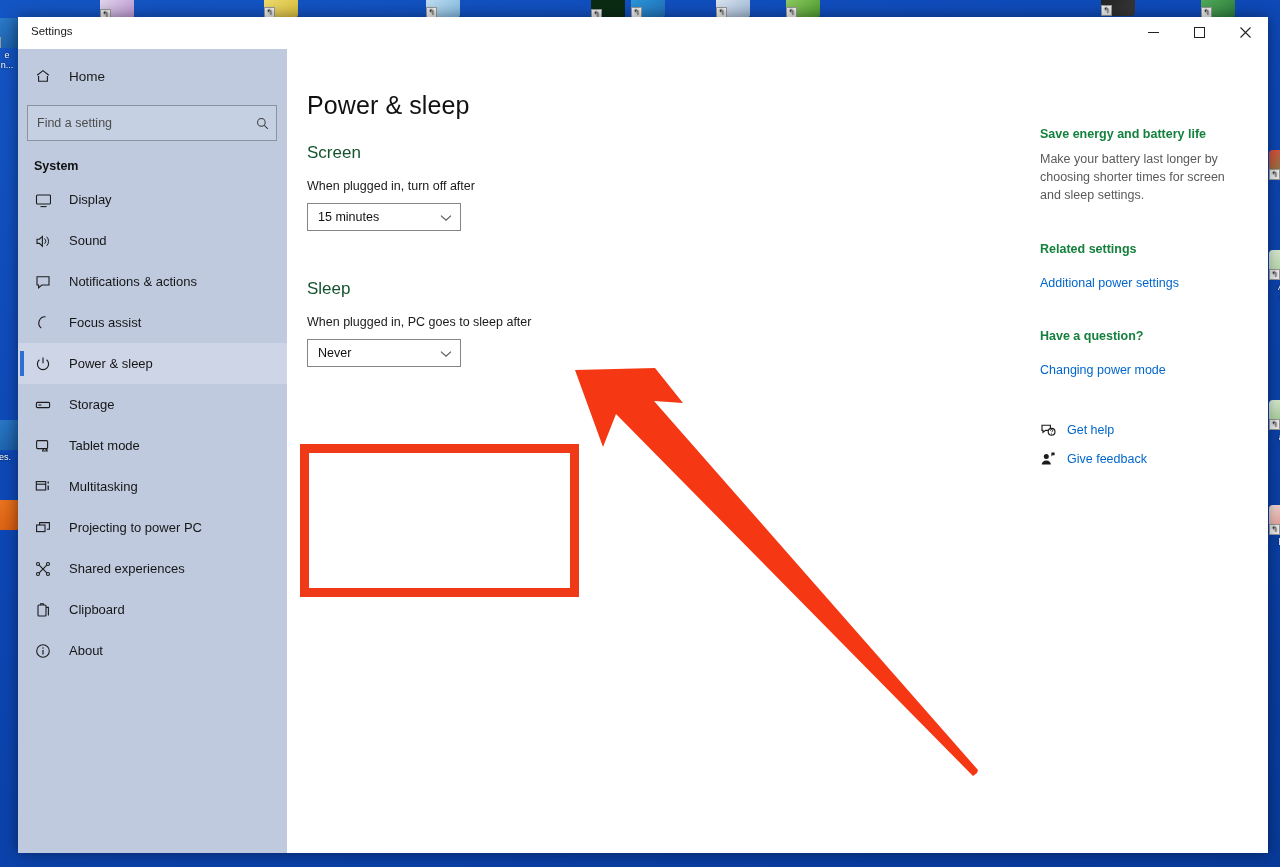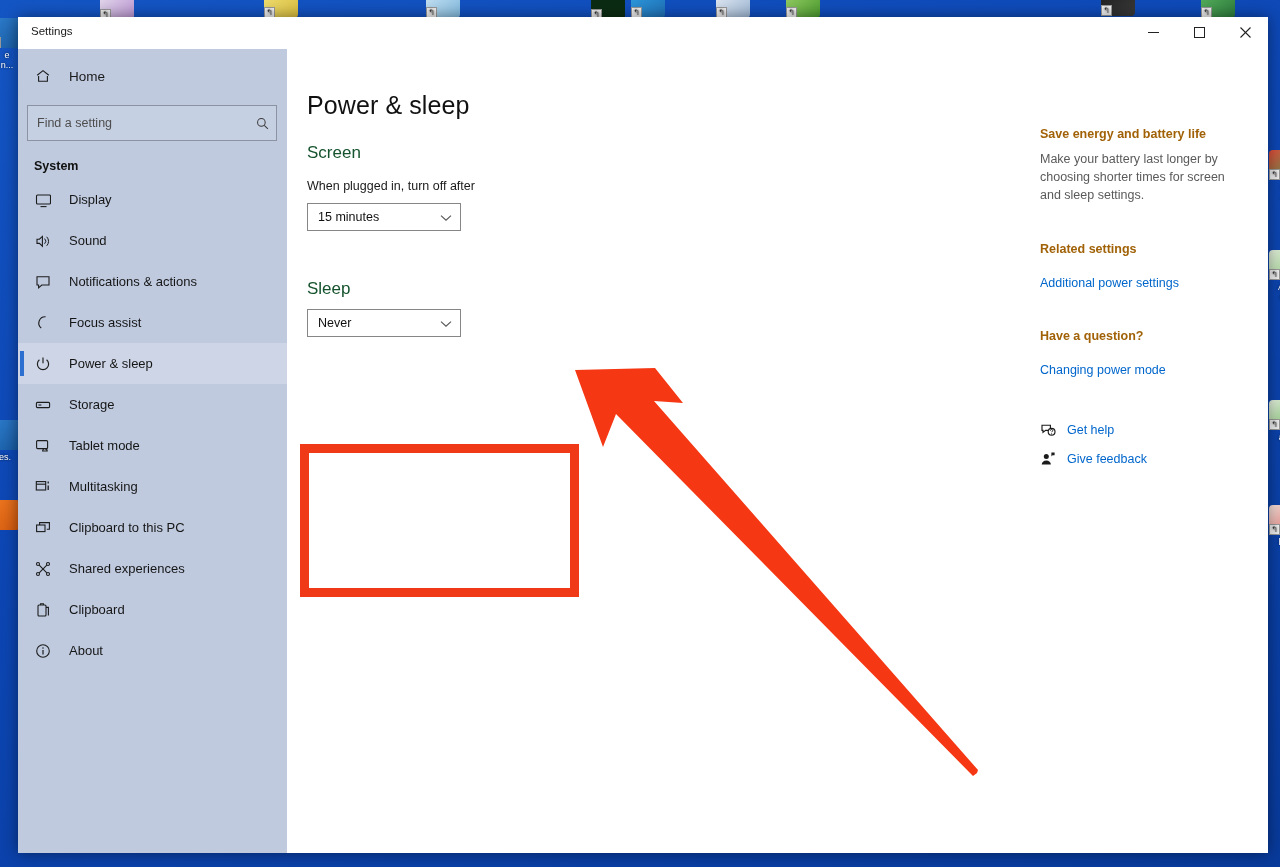--- a/index.html
+++ b/index.html
@@ -226,21 +226,21 @@
   #sleep-block { position: relative; }
 
   
   #right-col {
     flex: 1;
     padding: 78px 30px 0 18px;
   }
   .right-h {
     font-size: 12.5px;
     font-weight: bold;
-    color: #a16207;
+    color: #15803d;
     margin-bottom: 9px;
   }
   .right-p {
     font-size: 12.5px;
     color: #5a5a5a;
     line-height: 18px;
     max-width: 200px;
   }
   .right-sec { margin-top: 38px; }
   .right-link {
@@ -496,21 +496,21 @@
             </span>
             <span class="nav-label">Multitasking</span>
           </div>
           <div class="nav-item">
             <span class="nav-icon">
               <svg width="16" height="16" viewBox="0 0 16 16">
                 <rect x="1.6" y="5" width="8.4" height="6.6" fill="none" stroke="currentColor" stroke-width="1.1"></rect>
                 <path d="M4.6 5V2.6h9.8v6.6h-2.6" fill="none" stroke="currentColor" stroke-width="1.1"></path>
               </svg>
             </span>
-            <span class="nav-label">Clipboard to this PC</span>
+            <span class="nav-label">Projecting to power PC</span>
           </div>
           <div class="nav-item">
             <span class="nav-icon">
               <svg width="16" height="16" viewBox="0 0 16 16">
                 <circle cx="3" cy="3" r="1.5" fill="none" stroke="currentColor" stroke-width="1.1"></circle>
                 <circle cx="13" cy="3" r="1.5" fill="none" stroke="currentColor" stroke-width="1.1"></circle>
                 <circle cx="3" cy="13" r="1.5" fill="none" stroke="currentColor" stroke-width="1.1"></circle>
                 <circle cx="13" cy="13" r="1.5" fill="none" stroke="currentColor" stroke-width="1.1"></circle>
                 <line x1="4.2" y1="4.2" x2="11.8" y2="11.8" stroke="currentColor" stroke-width="1.1"></line>
                 <line x1="11.8" y1="4.2" x2="4.2" y2="11.8" stroke="currentColor" stroke-width="1.1"></line>
@@ -556,20 +556,21 @@
               <svg width="12" height="8" viewBox="0 0 12 8" fill="none" stroke="#555" stroke-width="1.1">
                 <path d="M1 1.6 6 6.2 11 1.6"></path>
               </svg>
             </span>
           </div>
         </div>
 
         <div id="sleep-block">
           <div id="sleep-highlight"></div>
           <div class="section-h" style="margin-top:48px">Sleep</div>
+          <div class="field-label">When plugged in, PC goes to sleep after</div>
           <div class="combo">
             <span class="combo-value">Never</span>
             <span>
               <svg width="12" height="8" viewBox="0 0 12 8" fill="none" stroke="#555" stroke-width="1.1">
                 <path d="M1 1.6 6 6.2 11 1.6"></path>
               </svg>
             </span>
           </div>
         </div>
       </div>

